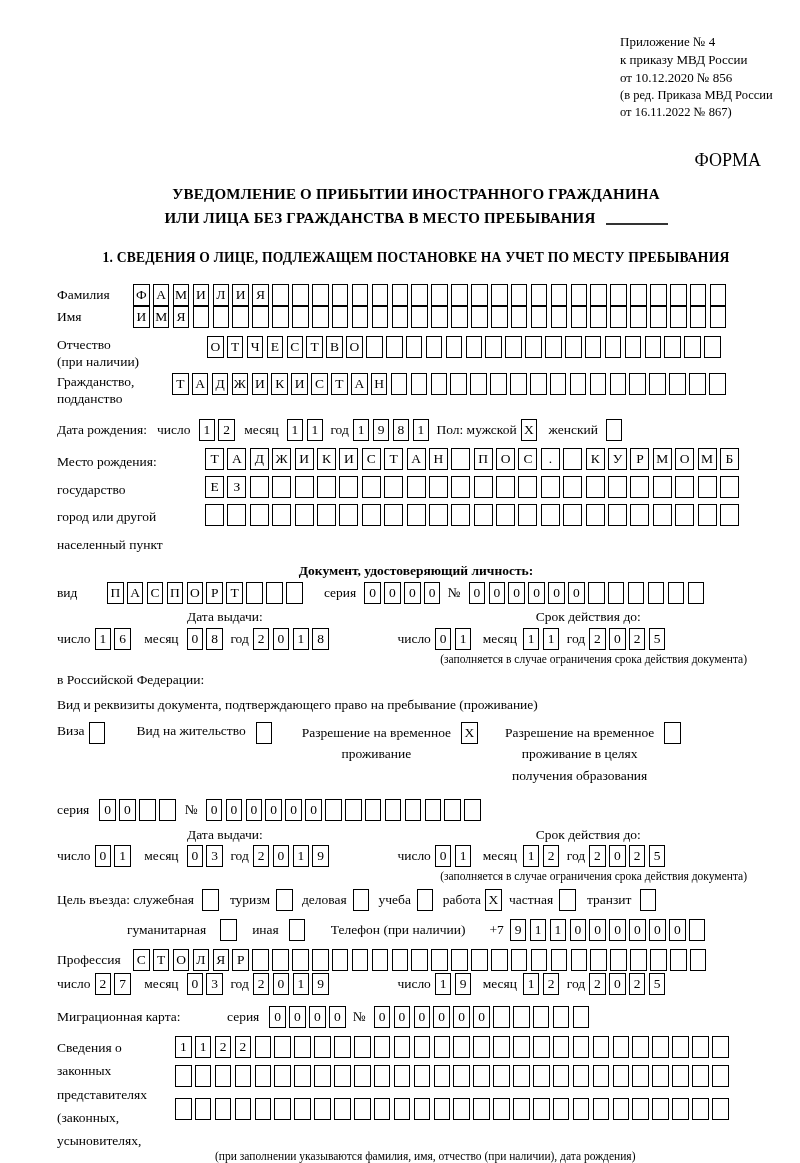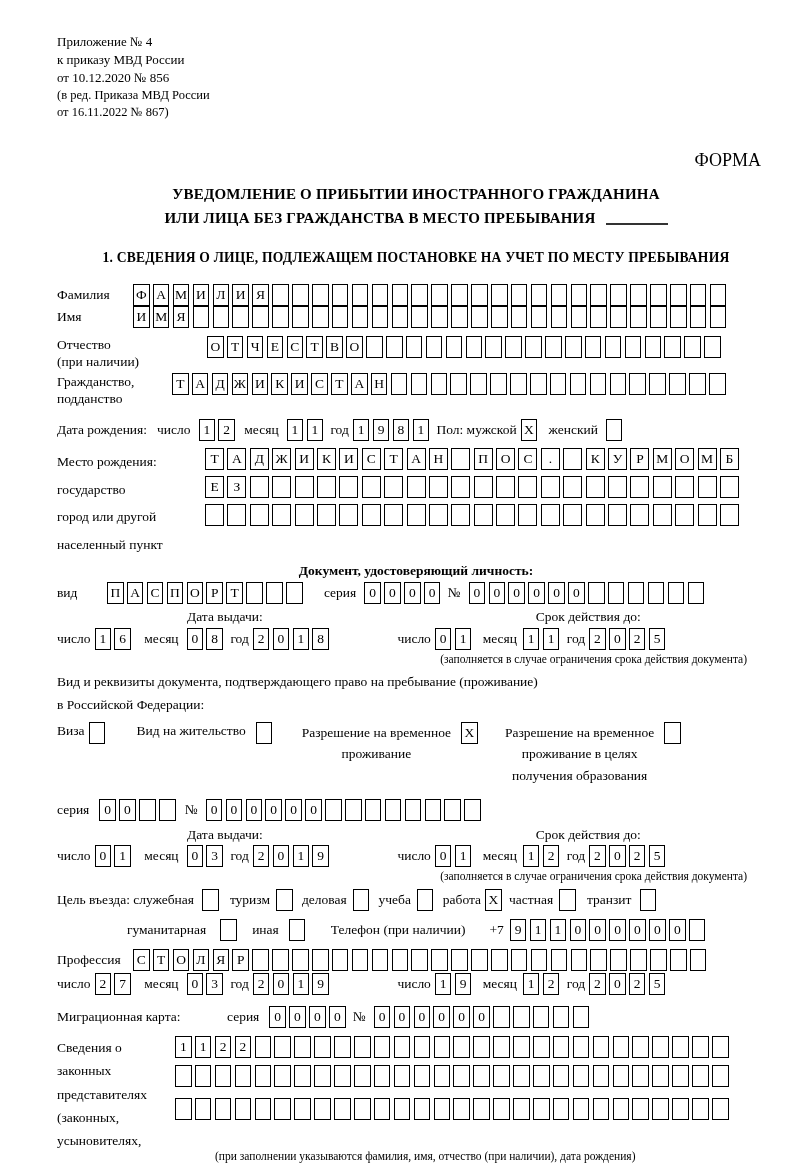--- a/index.html
+++ b/index.html
@@ -13,21 +13,21 @@
   .small{font-size:11.5px;}
   .cells{display:inline-flex;flex:0 0 auto;}
   .cell{
     flex:0 0 auto;width:14.5px;height:20px;border:1.6px solid #000;margin-right:3.4px;
     display:inline-flex;align-items:center;justify-content:center;
     font-size:13.5px;line-height:1;background:#fff;
   }
   .wide .cell{width:17px;}
   .row{display:flex;align-items:center;}
   .rowtop{display:flex;align-items:flex-start;}
-  .hdrblock{font-size:13px;line-height:1.38;}
+  .hdrblock{margin-left:563px;font-size:13px;line-height:1.38;}
   .hdrblock .amend{font-size:12.5px;}
   .forma{margin-top:29px;text-align:right;padding-right:14px;font-weight:normal;font-size:18px;}
   .title{margin-top:12px;text-align:center;font-weight:bold;font-size:15px;line-height:1.55;letter-spacing:.2px;}
   .uline{display:inline-block;width:62px;border-bottom:2px solid #333;margin-left:10px;transform:translateY(2px);}
   .sec{margin-top:20px;text-align:center;font-weight:bold;font-size:13.6px;letter-spacing:.2px;}
   .labelcol{flex:0 0 auto;}
   .note{font-size:11.5px;text-align:right;padding-right:28px;}
   .cbw{display:flex;align-items:flex-start;}
   .ctr{text-align:center;}
 </style>
@@ -392,22 +392,22 @@
     <span class="cells">
         <span class="cell">2</span>
         <span class="cell">0</span>
         <span class="cell">2</span>
         <span class="cell">5</span>
       </span>
   </div>
 
   <div class="note" style="margin-top:3px;">(заполняется в случае ограничения срока действия документа)</div>
 
+  <div class="lbl" style="margin-top:6px;">в Российской Федерации:</div>
   <div class="lbl" style="margin-top:8px;">Вид и реквизиты документа, подтверждающего право на пребывание (проживание)</div>
-  <div class="lbl" style="margin-top:6px;">в Российской Федерации:</div>
 
   <div class="cbw" style="margin-top:8px;">
     <span class="lbl" style="margin-right:4px;">Виза</span>
     <span class="cells">
         <span class="cell"></span>
       </span>
     <span class="lbl" style="margin:0 10px 0 28px;">Вид на жительство</span>
     <span class="cells">
         <span class="cell"></span>
       </span>

